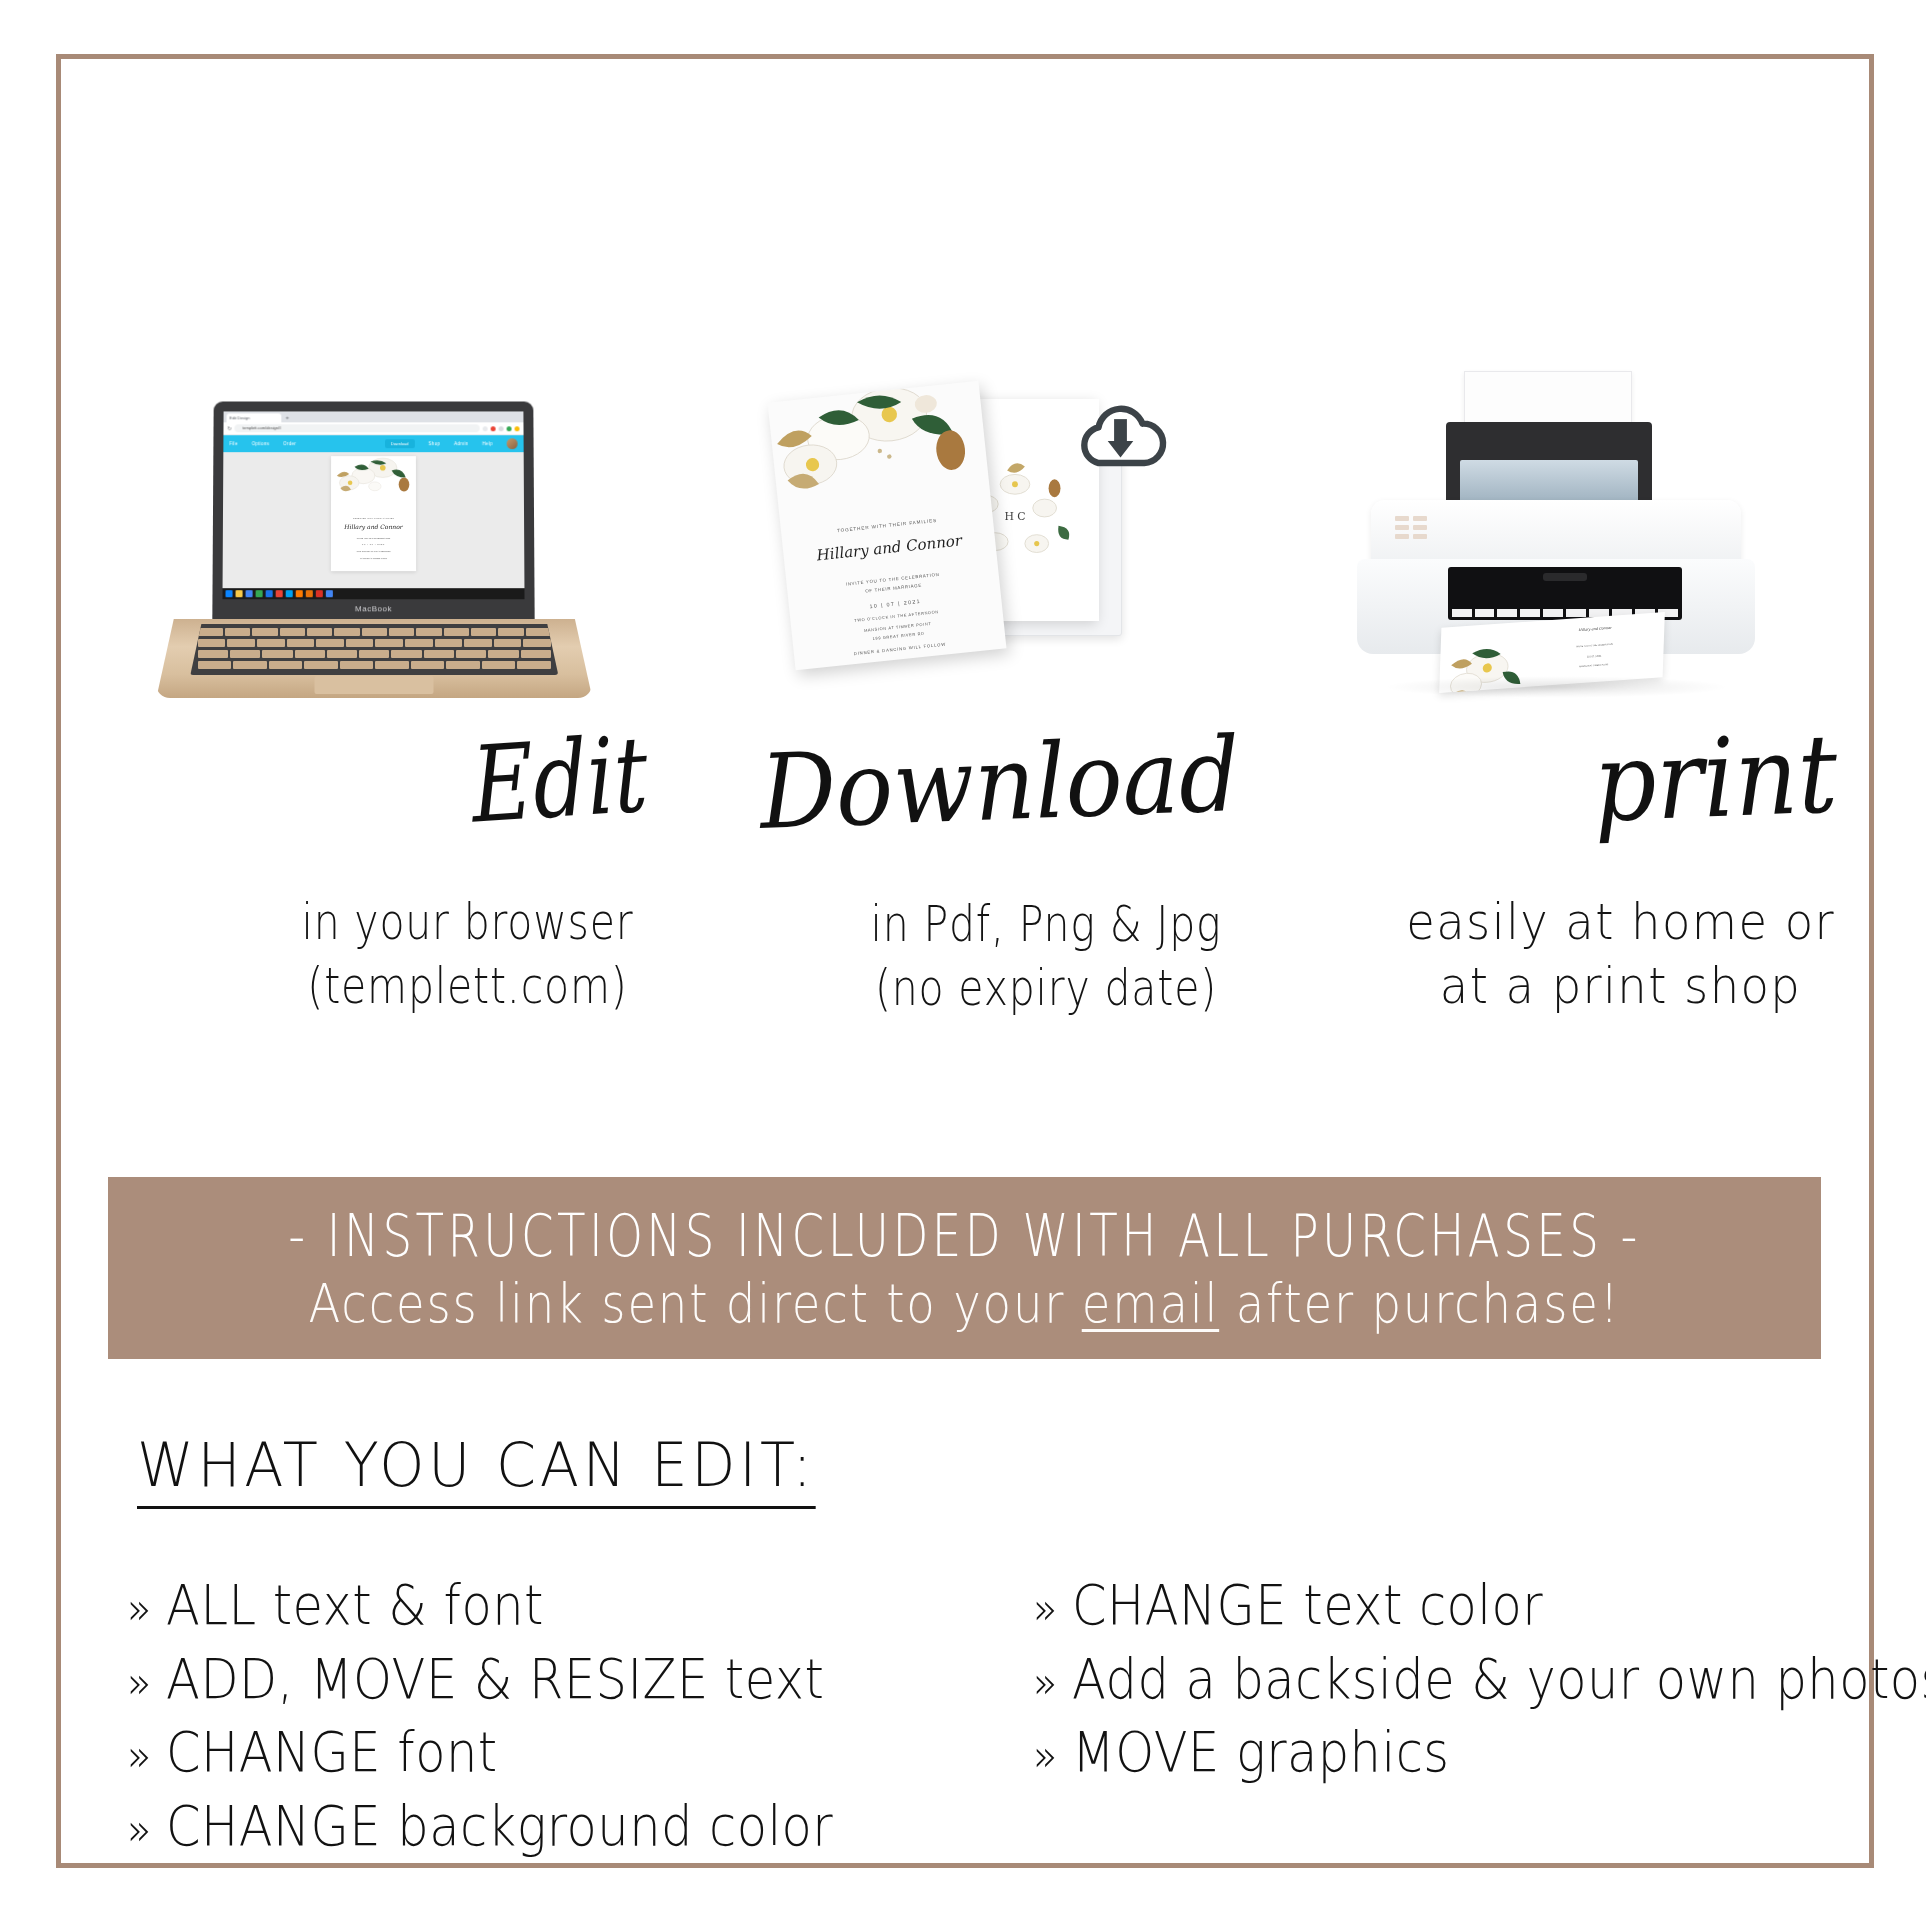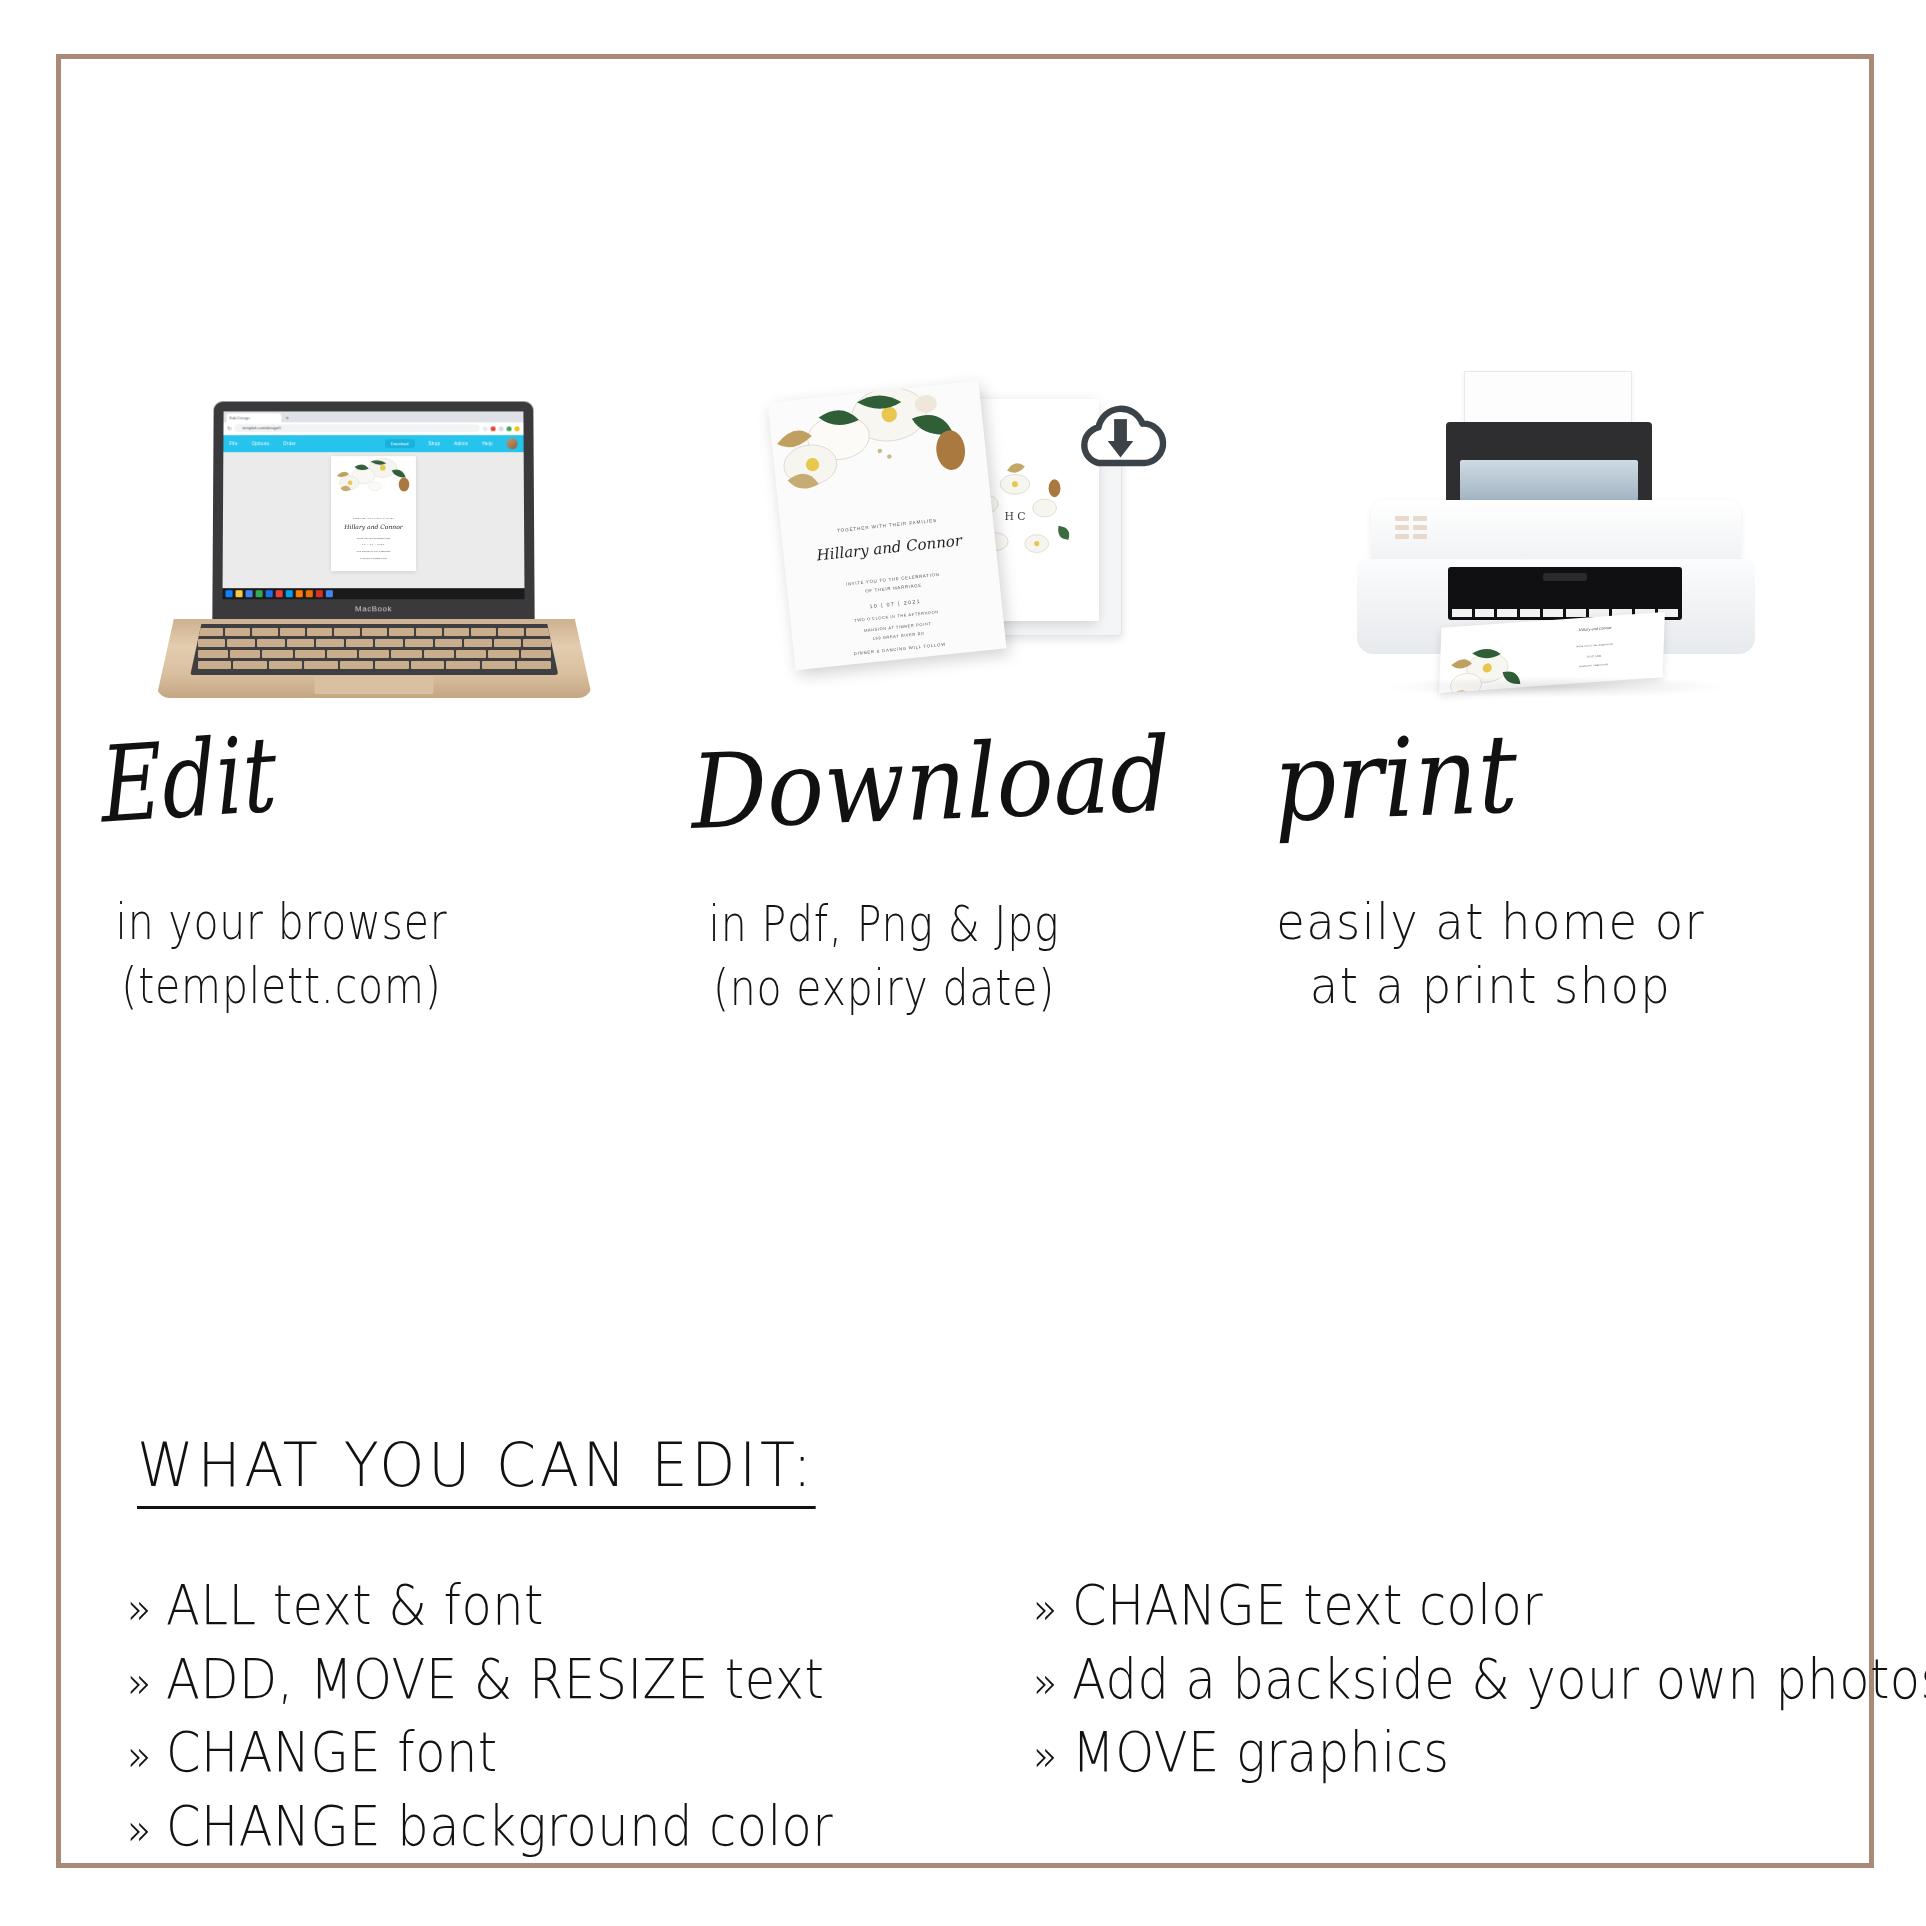--- a/index.html
+++ b/index.html
@@ -52,21 +52,21 @@
     position: absolute;
     left: 79px; top: 371px;
     width: 1772px; height: 703px;
     display: flex;
   }
   .step {
     flex: 1 1 0;
     position: relative;
     display: flex;
     flex-direction: column;
-    align-items: flex-start;
+    align-items: flex-end;
   }
   .art {
     height: 327px;
     width: 100%;
     position: relative;
     display: flex;
     align-items: flex-end;
     justify-content: center;
   }
   .script-label {
@@ -489,20 +489,24 @@
       </div>
       <div class="script-label script-print">print</div>
       <div class="caption wide">
         <div>easily at home or</div>
         <div>at a print shop</div>
       </div>
     </div>
 
   </div>
 
+  <div class="instr-band">
+    <div class="instr-line1">- INSTRUCTIONS INCLUDED WITH ALL PURCHASES -</div>
+    <div class="instr-line2"><span>Access link sent direct to your </span><span class="instr-link">email</span><span> after purchase!</span></div>
+  </div>
 
   <div class="edit-head">WHAT YOU CAN EDIT:</div>
 
   <div class="edit-cols">
     <div class="edit-col">
       <div class="edit-item">
         <span class="edit-bullet">»</span>
         <span>ALL text &amp; font</span>
       </div>
       <div class="edit-item">

